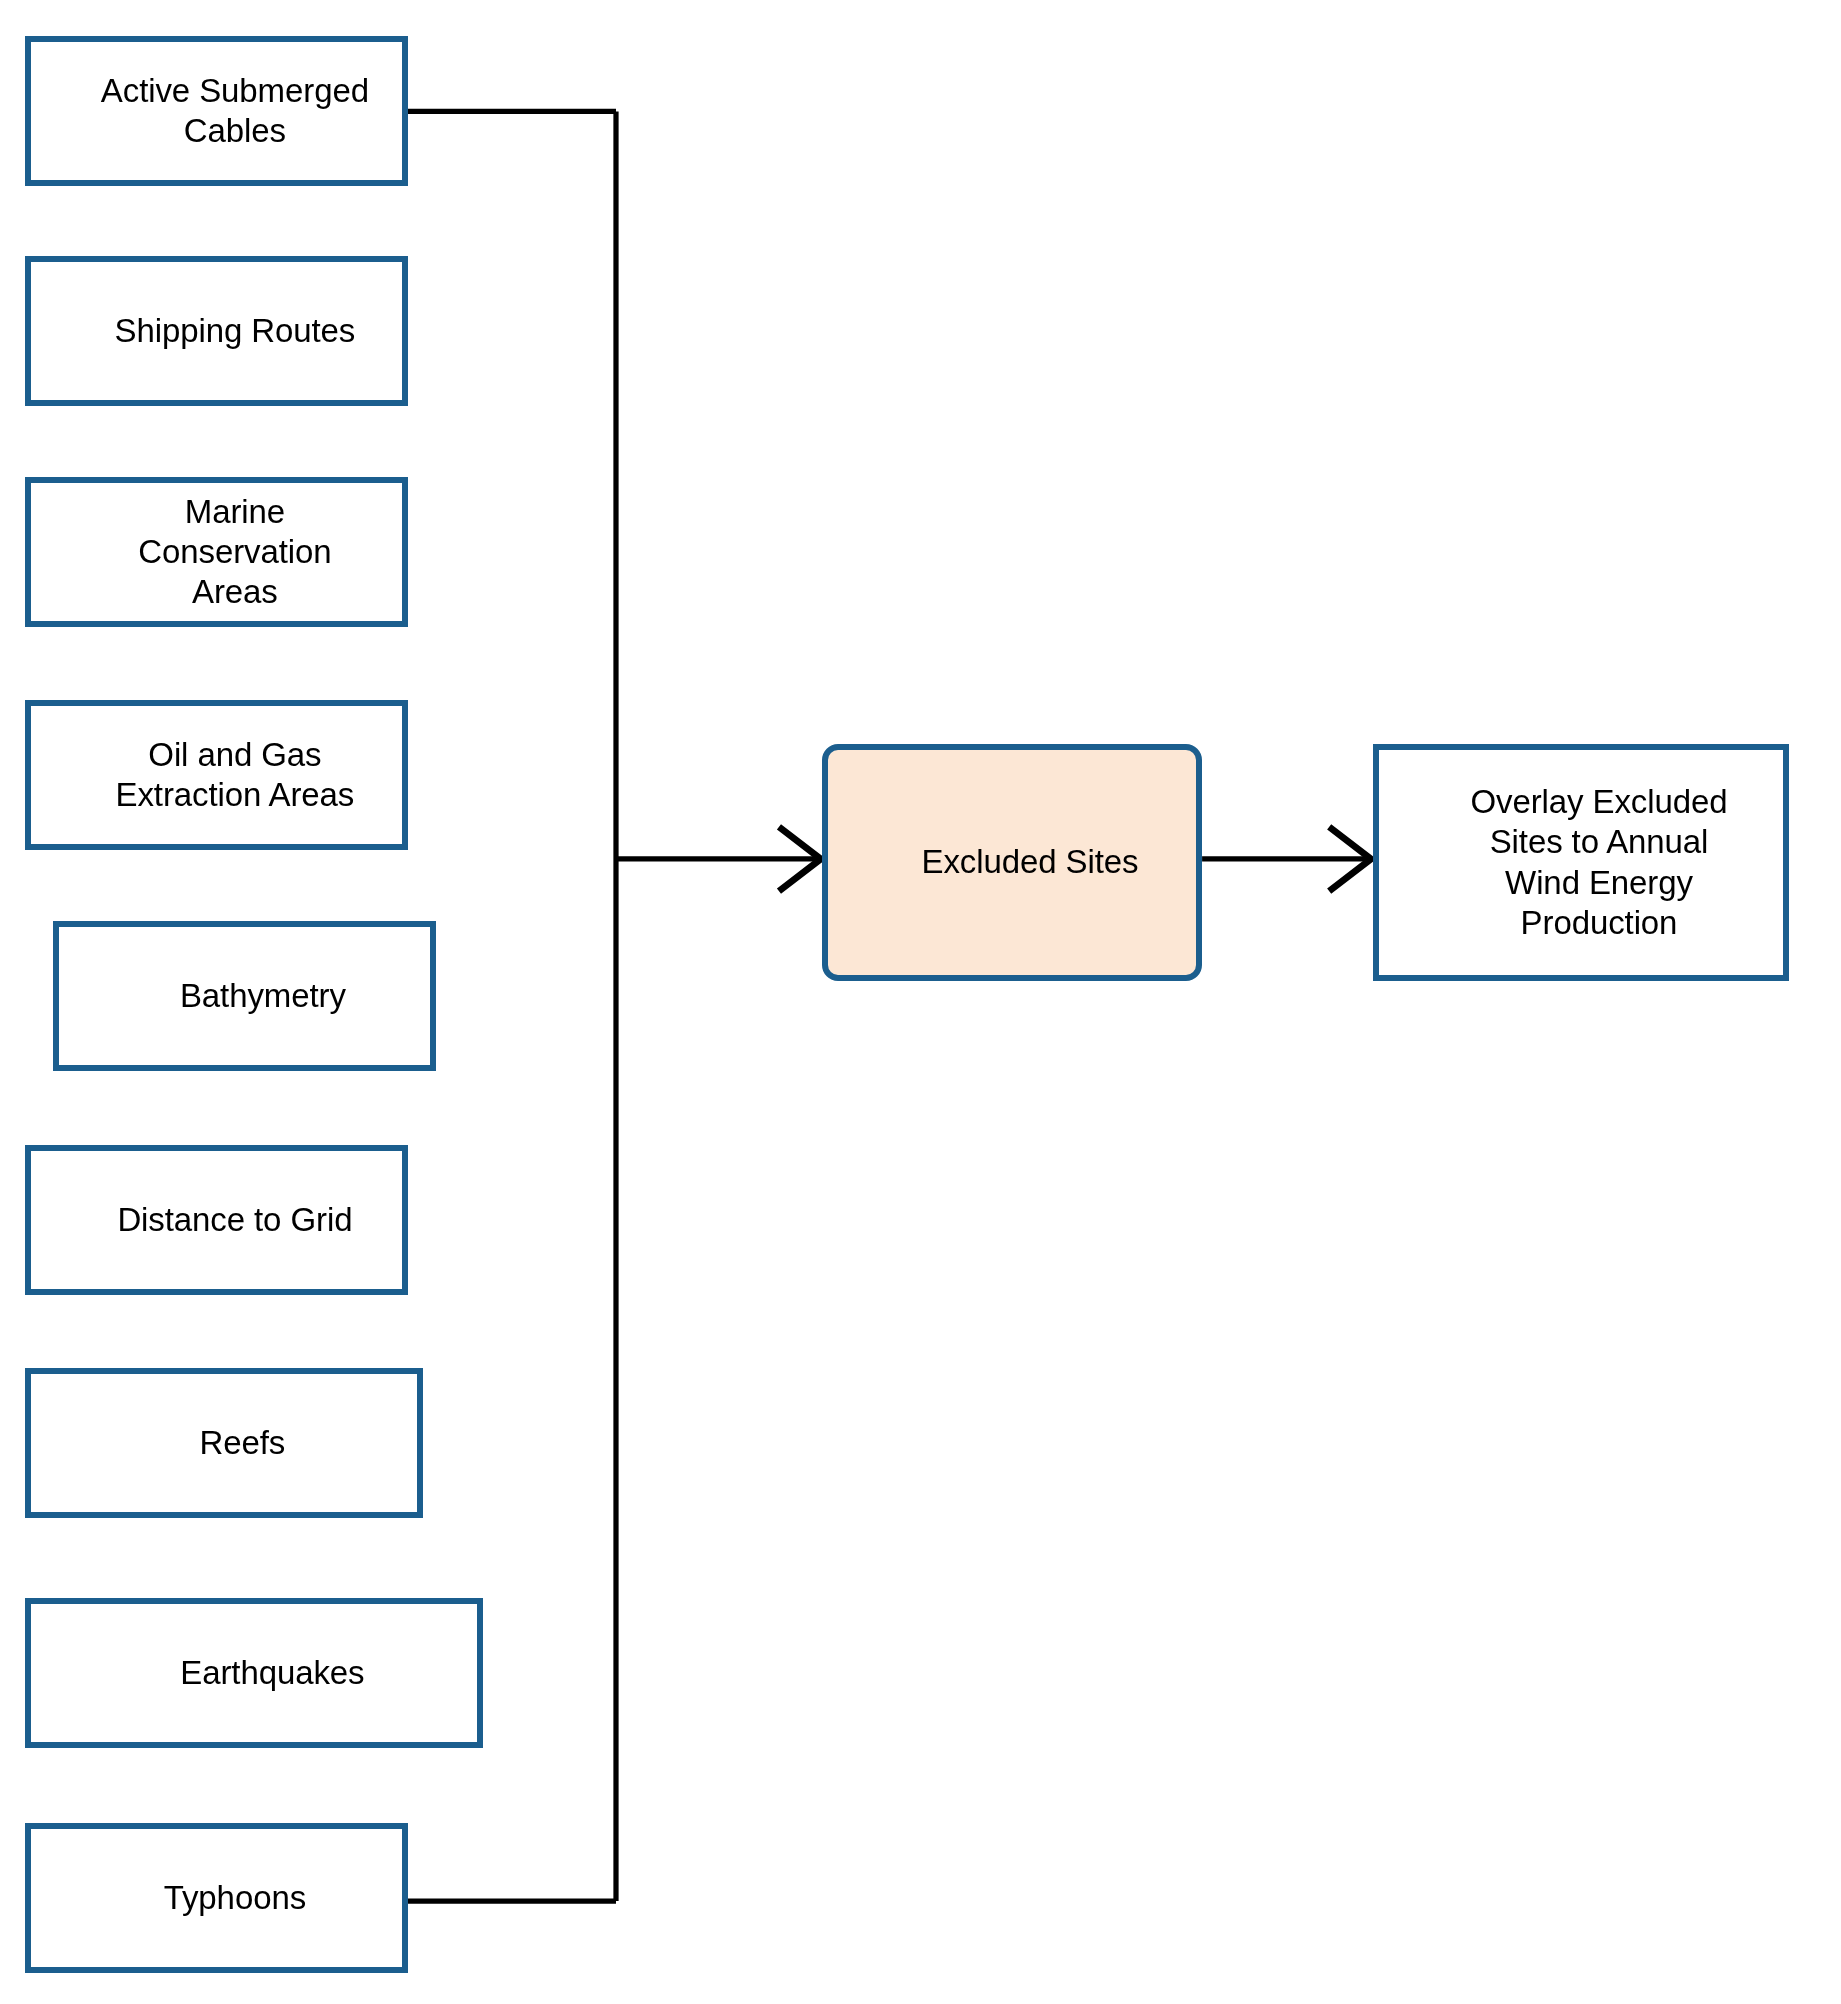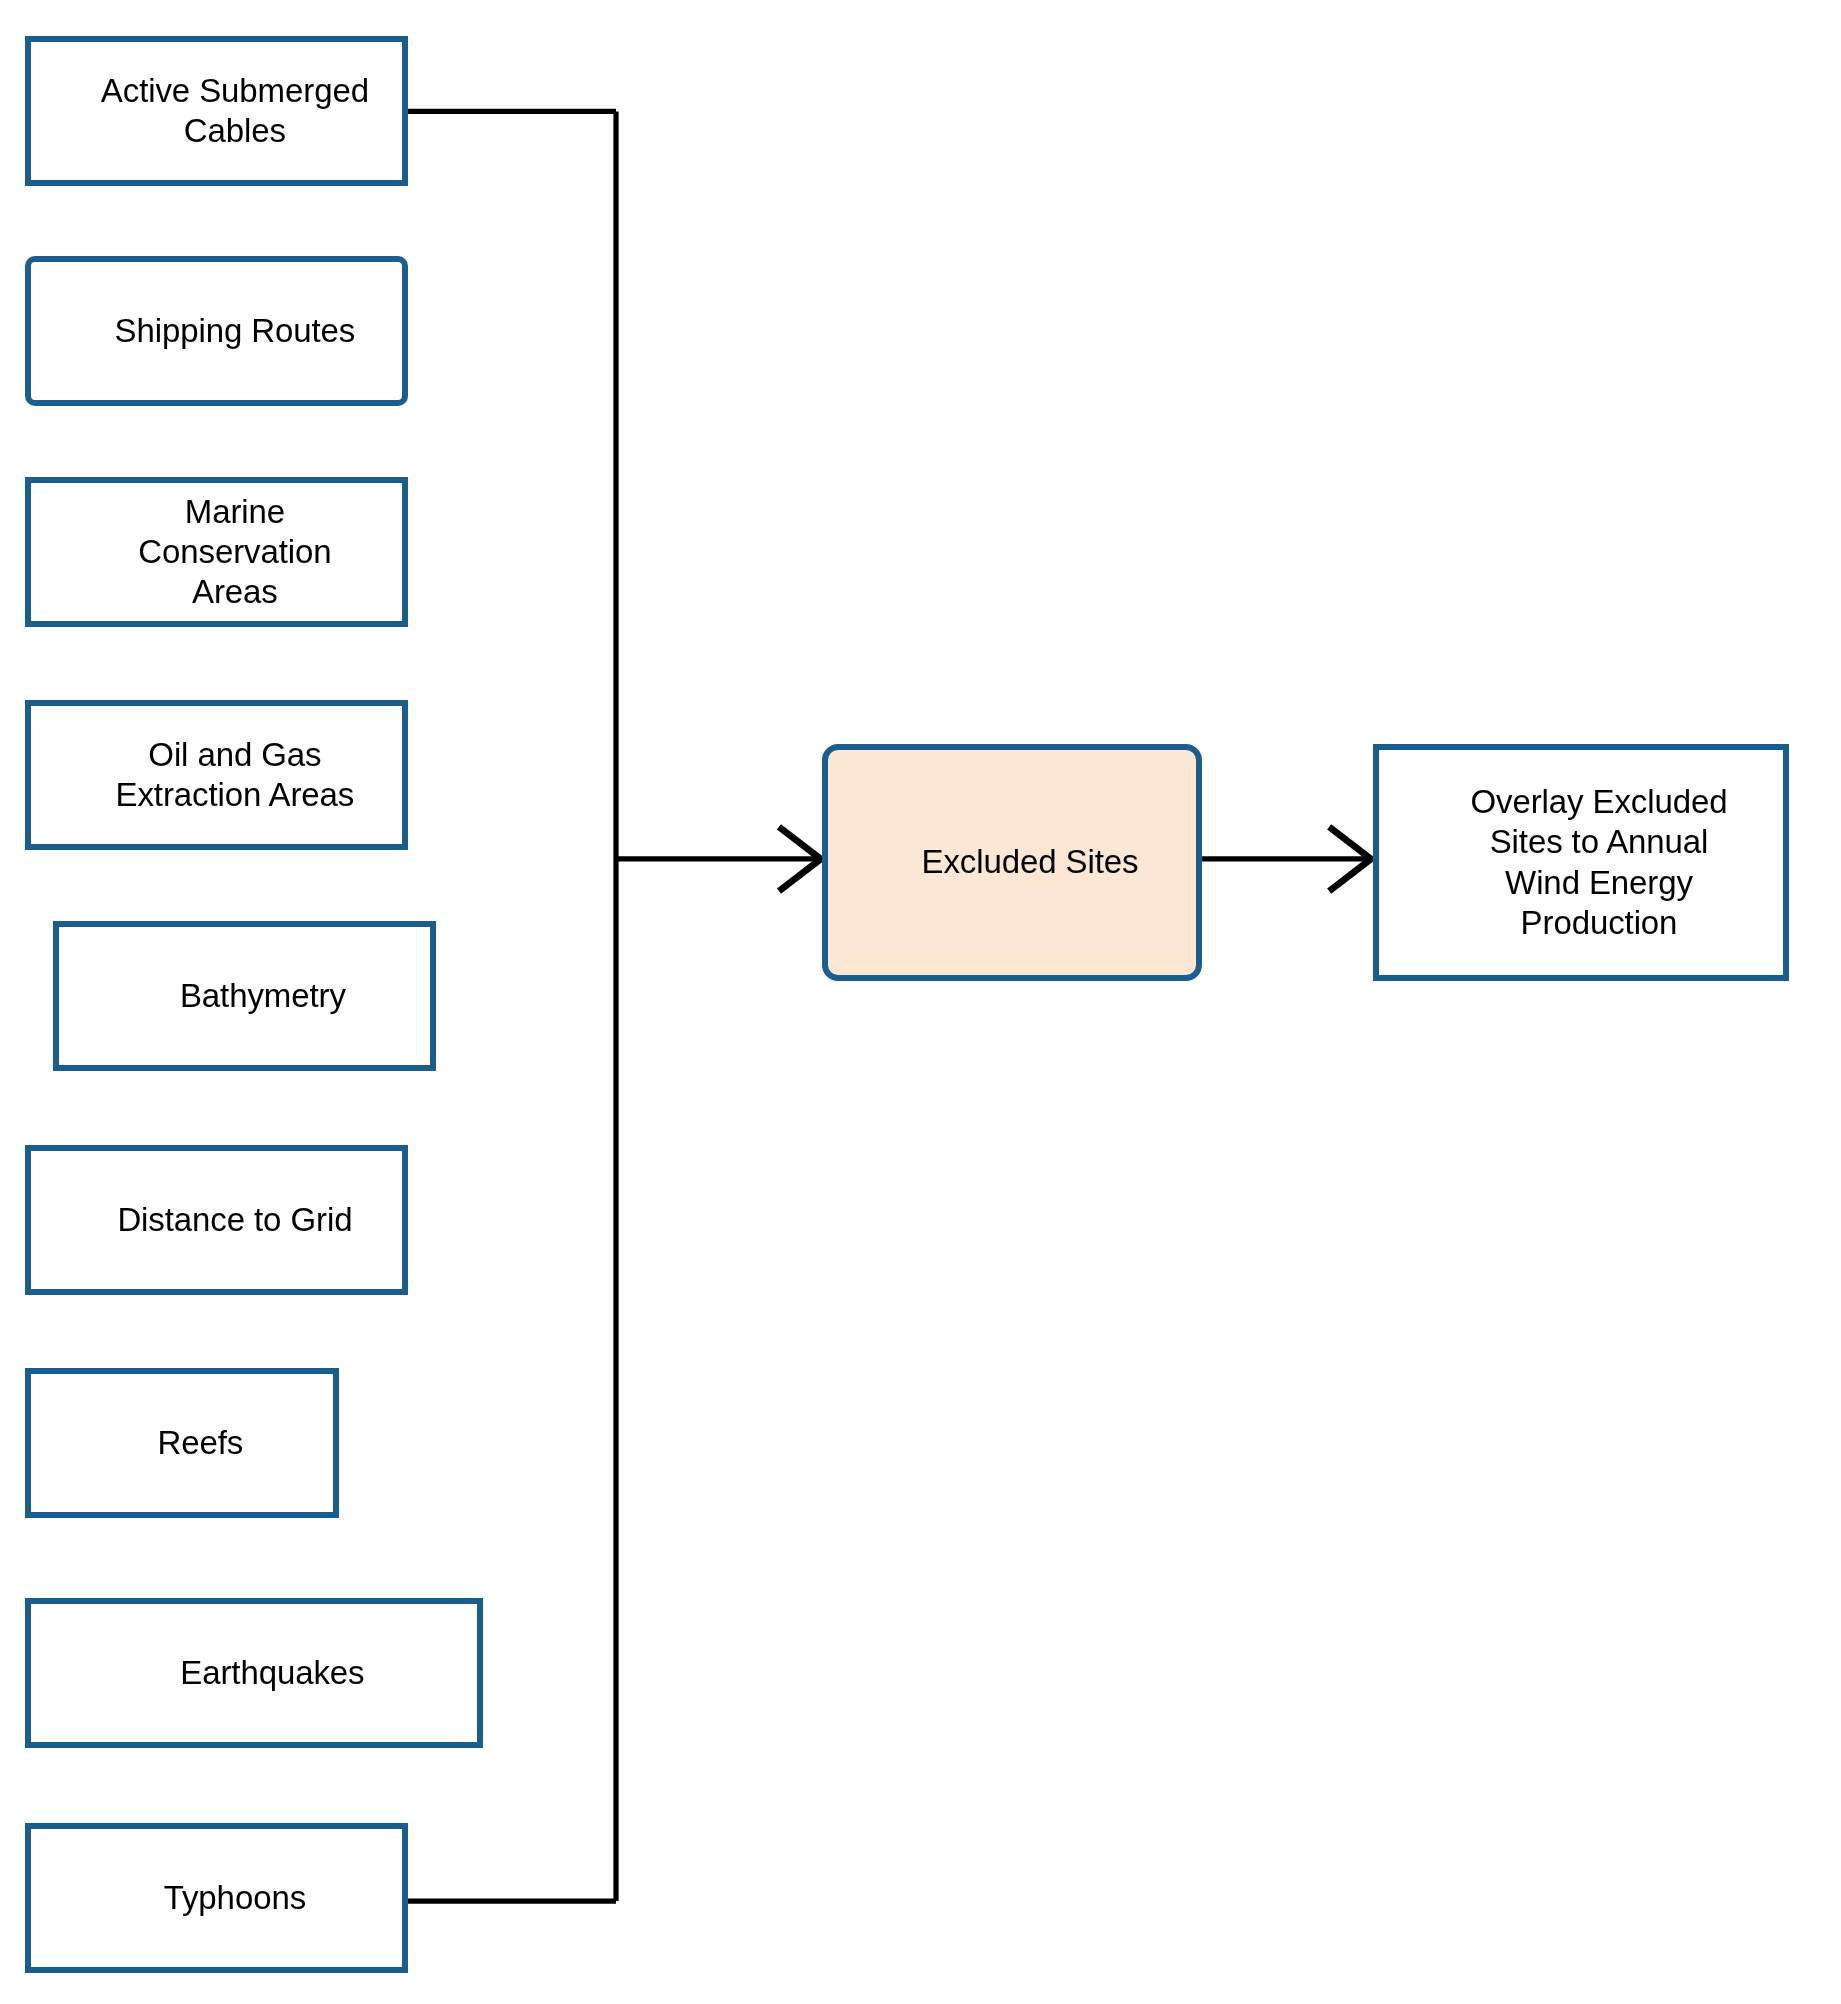--- a/index.html
+++ b/index.html
@@ -69,21 +69,21 @@
 
     <path d="M 1608 1149 L 1832 1149" stroke="#000000" stroke-width="7" fill="none"></path>
     <path d="M 1778 1106 L 1834 1149 L 1778 1192" stroke="#000000" stroke-width="9" fill="none" stroke-linecap="butt" stroke-linejoin="miter"></path>
   </svg>
 
   <div class="node" style="left:25.4px; top:36px; width:383px; height:150px;">
     <span class="node-label">Active Submerged
 Cables</span>
   </div>
 
-  <div class="node" style="left:25.4px; top:256px; width:383px; height:150px;border-radius:10px;">
+  <div class="node" style="left:25.4px; top:256px; width:383px; height:150px;">
     <span class="node-label">Shipping Routes</span>
   </div>
 
   <div class="node" style="left:25.4px; top:477px; width:383px; height:150px;">
     <span class="node-label">Marine
 Conservation
 Areas</span>
   </div>
 
   <div class="node" style="left:25.4px; top:700px; width:383px; height:150px;">
@@ -92,21 +92,21 @@
   </div>
 
   <div class="node" style="left:25.4px; top:921px; width:383px; height:150px;margin-left:28px;">
     <span class="node-label">Bathymetry</span>
   </div>
 
   <div class="node" style="left:25.4px; top:1145px; width:383px; height:150px;">
     <span class="node-label">Distance to Grid</span>
   </div>
 
-  <div class="node" style="left:25.4px; top:1368px; width:314px; height:150px;">
+  <div class="node" style="left:25.4px; top:1368px; width:398px; height:150px;">
     <span class="node-label">Reefs</span>
   </div>
 
   <div class="node" style="left:25.4px; top:1598px; width:458px; height:150px;">
     <span class="node-label">Earthquakes</span>
   </div>
 
   <div class="node" style="left:25.4px; top:1823px; width:383px; height:150px;">
     <span class="node-label">Typhoons</span>
   </div>

